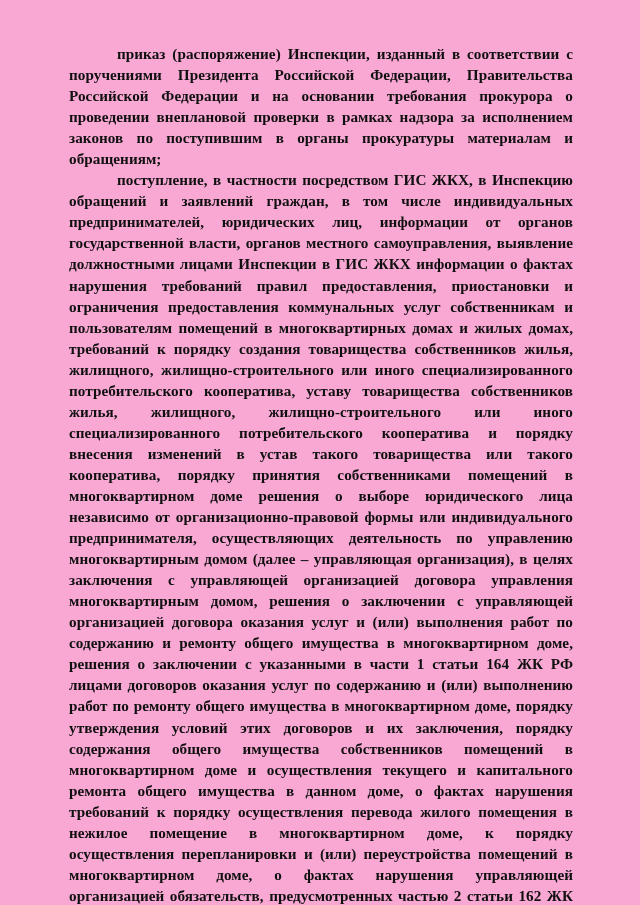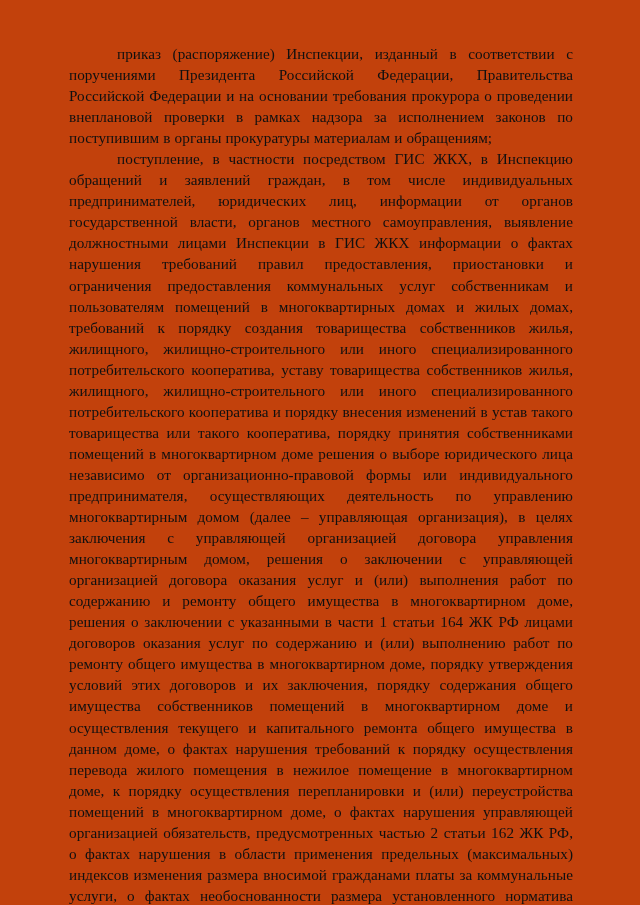--- a/index.html
+++ b/index.html
@@ -14,22 +14,23 @@
     overflow: hidden;
     font-family: "Liberation Serif", "DejaVu Serif", serif;
     color: #101010;
     -webkit-font-smoothing: antialiased;
   }
 
   .page {
     position: relative;
     width: 640px;
     height: 905px;
-    background: #c2410c;
+    background: #f9a8d4;
     box-sizing: border-box;
+    font-weight: bold;
   }
 
   .text-body {
     position: absolute;
     left: 69px;
     top: 43px;
     width: 504px;
   }
 
   .para {

